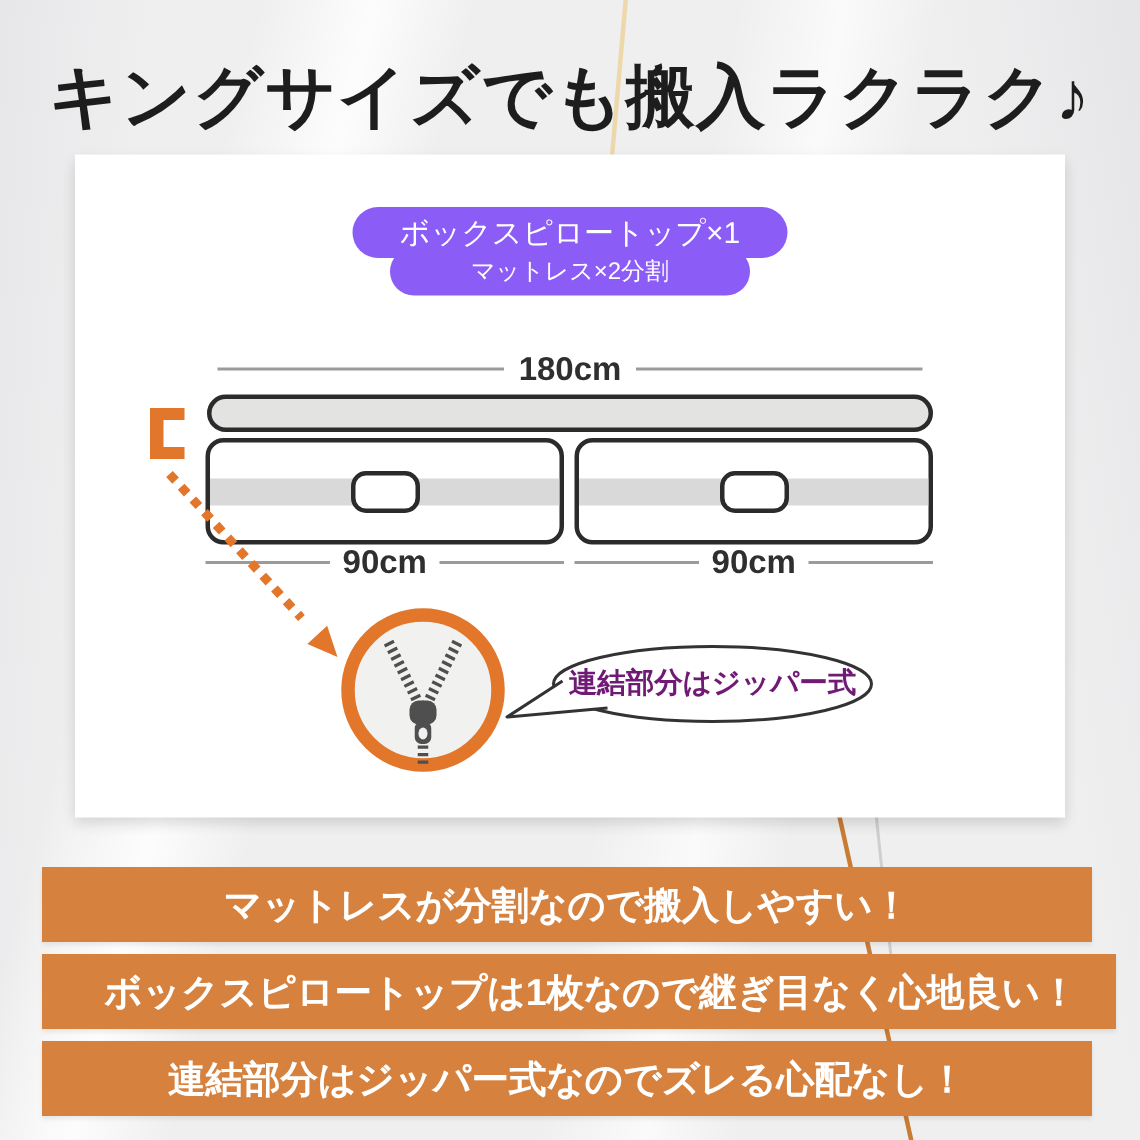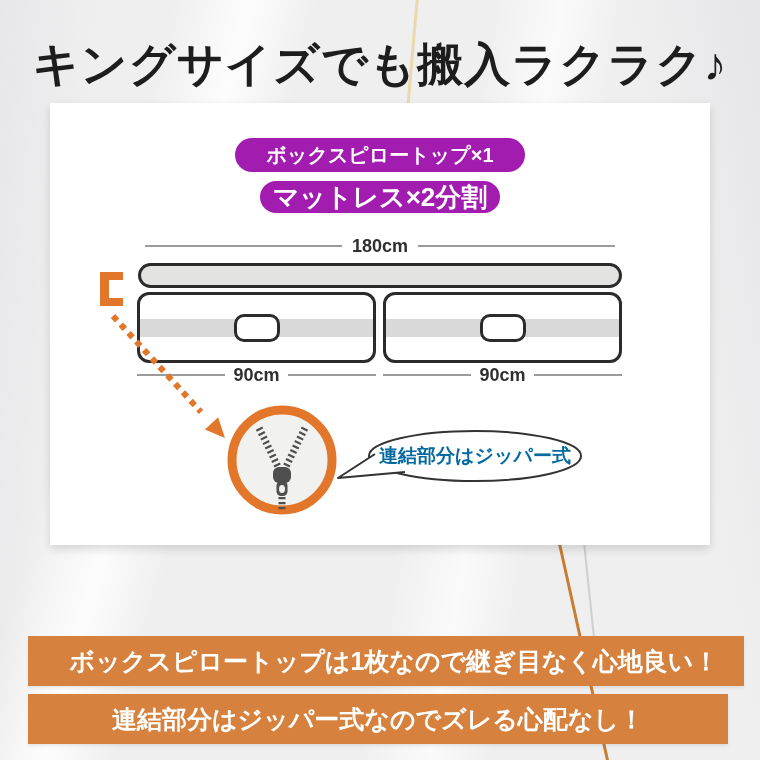--- a/index.html
+++ b/index.html
@@ -22,29 +22,29 @@
   .title{
     position:absolute;z-index:2;left:0;top:34px;width:760px;text-align:center;
     font-size:46px;font-weight:900;color:#1d1d1d;letter-spacing:1px;margin:0;
   }
   .card{
     position:absolute;z-index:2;left:50px;top:103px;width:660px;height:442px;
     background:#ffffff;box-shadow:0 4px 9px rgba(0,0,0,.14);
   }
   .badge{
     position:absolute;left:50%;transform:translateX(-50%);
-    background:#a21caf;color:#fff;font-weight:700;text-align:center;
+    background:#8b5cf6;color:#fff;font-weight:400;text-align:center;
     display:flex;align-items:center;justify-content:center;
   }
   .badge1{top:35px;width:290px;height:34px;border-radius:18px;font-size:20px;}
-  .badge2{top:78px;width:240px;height:32px;border-radius:17px;font-size:26px;}
+  .badge2{top:62px;width:240px;height:32px;border-radius:17px;font-size:16px;}
 
   .dim-row{position:absolute;display:flex;align-items:center;gap:10px;height:22px;}
   .dim-line{flex:1;height:0;border-top:2px solid #9b9b9b;}
-  .dim-text{font-size:18px;font-weight:800;color:#2f2f2f;white-space:nowrap;}
+  .dim-text{font-size:22px;font-weight:800;color:#2f2f2f;white-space:nowrap;}
   .dim-180{left:95px;top:132px;width:470px;}
   .dim-90-left{left:87px;top:261px;width:239px;gap:8px;}
   .dim-90-right{left:333px;top:261px;width:239px;gap:8px;}
 
   .pillow-bar{
     position:absolute;left:88px;top:160px;width:484px;height:25px;
     background:#e3e3e1;border:3px solid #2b2b2b;border-radius:13px;box-sizing:border-box;
   }
   .mattress{
     position:absolute;top:189px;width:239px;height:71px;background:#fff;
@@ -59,21 +59,21 @@
   }
   .bracket{
     position:absolute;left:50px;top:169px;width:23px;height:34px;box-sizing:border-box;
     border-left:9px solid #e2762a;border-top:8px solid #e2762a;border-bottom:8px solid #e2762a;
   }
   .arrow-svg{position:absolute;left:55px;top:203px;}
   .zip-svg{position:absolute;left:177px;top:302px;}
   .bubble-svg{position:absolute;left:285px;top:325px;}
   .bubble-text{
     position:absolute;left:320px;top:341px;width:210px;height:24px;line-height:24px;
-    text-align:center;font-size:19px;font-weight:800;color:#0369a1;white-space:nowrap;
+    text-align:center;font-size:19px;font-weight:800;color:#701a75;white-space:nowrap;
   }
   .banner{
     position:absolute;z-index:2;left:28px;width:700px;height:50px;
     background:#d6823e;color:#fff;font-size:25px;font-weight:800;
     display:flex;align-items:center;justify-content:center;white-space:nowrap;
     box-shadow:0 2px 3px rgba(0,0,0,.08);
   }
   .banner1{top:578px;}
   .banner2{top:636px;padding-left:16px;}
   .banner3{top:694px;align-items:center;}
@@ -146,20 +146,23 @@
     </svg>
 
     <svg class="bubble-svg" width="250" height="60" viewBox="0 0 250 60">
       <ellipse cx="140" cy="28" rx="106" ry="25" fill="#ffffff" stroke="#333333" stroke-width="2"></ellipse>
       <path d="M 40 26 L 3 50 L 70 44" fill="#ffffff" stroke="#333333" stroke-width="2" stroke-linejoin="round"></path>
     </svg>
     <div class="bubble-text">連結部分はジッパー式</div>
 
   </div>
 
+  <div class="banner banner1">
+    <span>マットレスが分割なので搬入しやすい！</span>
+  </div>
   <div class="banner banner2">
     <span>ボックスピロートップは1枚なので継ぎ目なく心地良い！</span>
   </div>
   <div class="banner banner3">
     <span>連結部分はジッパー式なのでズレる心配なし！</span>
   </div>
 
 </div>
 
 </body></html>

